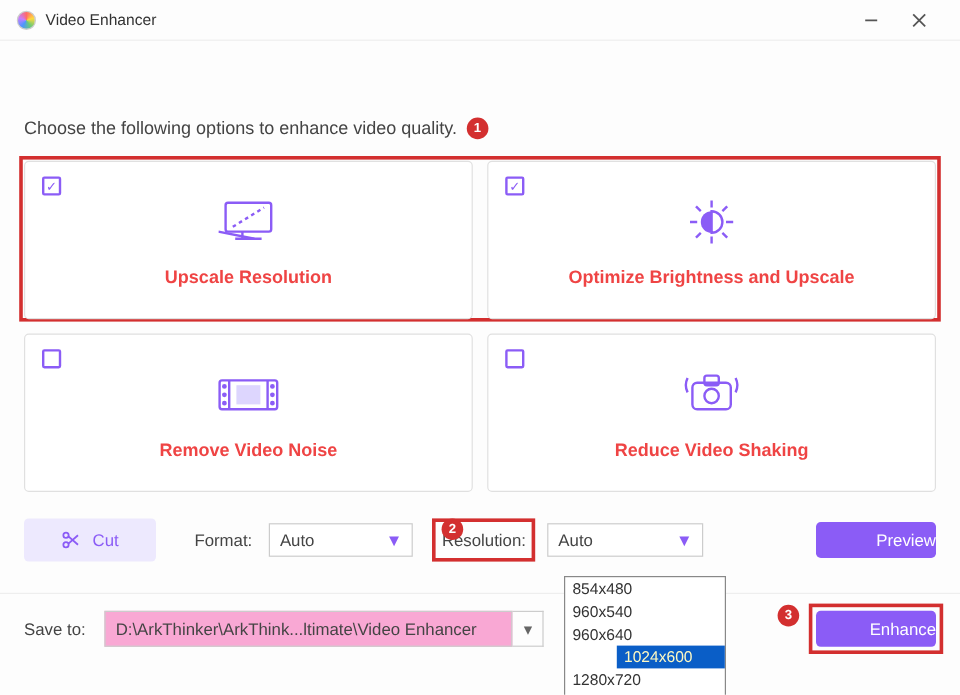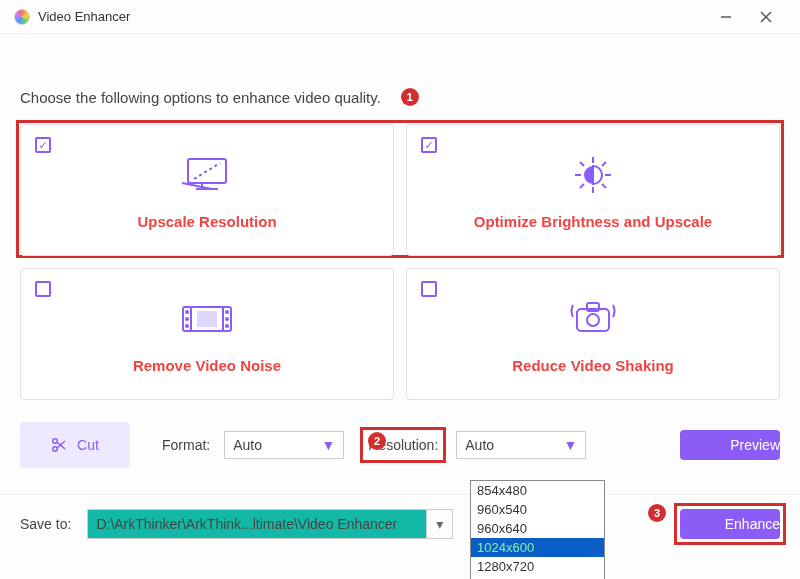--- a/index.html
+++ b/index.html
@@ -8,39 +8,39 @@
   .titlebar .logo { width: 16px; height: 16px; border-radius: 50%; background: conic-gradient(#ff6b6b, #ffd93d, #6bcB77, #4d96ff, #c77dff, #ff6b6b); margin-right: 8px; border: 1px solid #ccc; }
   .titlebar .title { font-size: 13px; color: #333; }
   .titlebar .spacer { flex: 1; }
   .winbtn { width: 40px; height: 28px; display: flex; align-items: center; justify-content: center; color: #555; cursor: pointer; }
   .content { padding: 18px 20px 0 20px; position: relative; }
   .srcrow { display: flex; align-items: center; gap: 22px; font-size: 14px; color: #444; }
   .addbtn { width: 26px; height: 26px; border-radius: 50%; background: #8b5cf6; color: #fff; display: flex; align-items: center; justify-content: center; font-size: 18px; }
   .srcrow .lbl { color: #555; }
   .srcrow .path { color: #555; margin-left: 40px; }
   .srcrow .meta { color: #555; margin-left: 18px; }
-  .instruct { margin-top: 36px; font-size: 15px; color: #444; display: flex; align-items: center; gap: 20px; }
+  .instruct { margin-top: 46px; font-size: 15px; color: #444; display: flex; align-items: center; gap: 8px; }
   .stepnum { width: 18px; height: 18px; border-radius: 50%; background: #d32f2f; color: #fff; font-size: 11px; display: inline-flex; align-items: center; justify-content: center; font-weight: bold; }
   .cards { display: grid; grid-template-columns: 1fr 1fr; gap: 12px; margin-top: 18px; position: relative; }
   .card { border: 1px solid #e0e0e0; border-radius: 4px; height: 132px; position: relative; display: flex; flex-direction: column; align-items: center; justify-content: center; cursor: pointer; background: #fff; }
   .card .chk { position: absolute; top: 12px; left: 14px; width: 16px; height: 16px; border: 2px solid #8b5cf6; border-radius: 2px; display: flex; align-items: center; justify-content: center; color: #8b5cf6; font-size: 11px; }
   .card .iconwrap { height: 48px; display: flex; align-items: center; justify-content: center; margin-bottom: 14px; }
   .card .label { font-size: 15px; font-weight: 600; color: #ef4444; }
   .redbox { position: absolute; border: 3px solid #d32f2f; pointer-events: none; }
   .row2 { display: flex; align-items: center; gap: 14px; margin-top: 22px; font-size: 14px; color: #444; position: relative; }
-  .cutbtn { width: 110px; height: 46px; background: #ede9fe; color: #8b5cf6; border-radius: 4px; display: flex; align-items: center; justify-content: center; gap: 10px; cursor: pointer; }
+  .cutbtn { width: 110px; height: 36px; background: #ede9fe; color: #8b5cf6; border-radius: 4px; display: flex; align-items: center; justify-content: center; gap: 10px; cursor: pointer; }
   .sel { display: inline-flex; align-items: center; border: 1px solid #ccc; height: 28px; padding: 0 8px; min-width: 120px; justify-content: space-between; background: #fff; cursor: pointer; position: relative; }
   .sel .arr { color: #8b5cf6; }
   .prevbtn, .enhbtn { width: 100px; height: 30px; border-radius: 4px; background: #8b5cf6; color: #fff; display: flex; align-items: center; justify-content: flex-end; font-size: 14px; cursor: pointer; }
   .saverow { border-top: 1px solid #eee; padding: 14px 20px; display: flex; align-items: center; gap: 16px; font-size: 14px; color: #444; margin-top: 26px; position: relative; }
-  .pathbox { flex: 0 0 340px; border: 1px solid #ccc; height: 30px; padding: 0 8px; display: flex; align-items: center; background: #14b8a6; overflow: hidden; white-space: nowrap; }
+  .pathbox { flex: 0 0 340px; border: 1px solid #ccc; height: 30px; padding: 0 8px; display: flex; align-items: center; background: #f9a8d4; overflow: hidden; white-space: nowrap; }
   .arrbox { width: 26px; height: 30px; border: 1px solid #ccc; border-left: none; display: flex; align-items: center; justify-content: center; color: #666; cursor: pointer; }
   .dropdown { position: absolute; top: 480px; left: 470px; width: 135px; border: 1px solid #888; background: #fff; z-index: 50; font-size: 13px; }
   .dropdown .opt { padding: 2px 6px; color: #333; cursor: pointer; }
-  .dropdown .opt.sel-opt { background: #0a5ec7; color: #86efac; }
+  .dropdown .opt.sel-opt { background: #0a5ec7; color: #fef9c3; margin-left: 43px; }
   .stepabs { position: absolute; z-index: 60; }
   svg { display: block; }
 </style>
 </head>
 <body>
 
 <div class="titlebar">
   <div class="logo"></div>
   <div class="title">Video Enhancer</div>
   <div class="spacer"></div>

